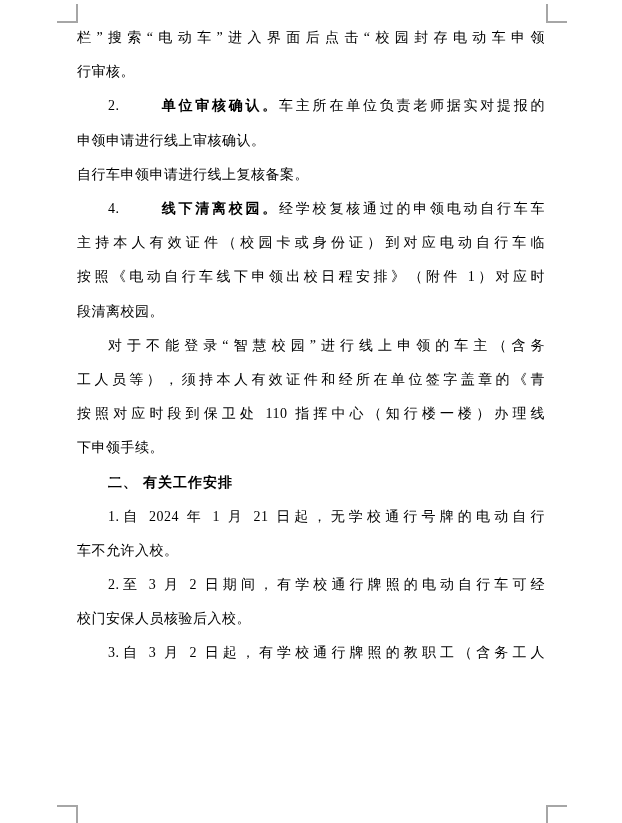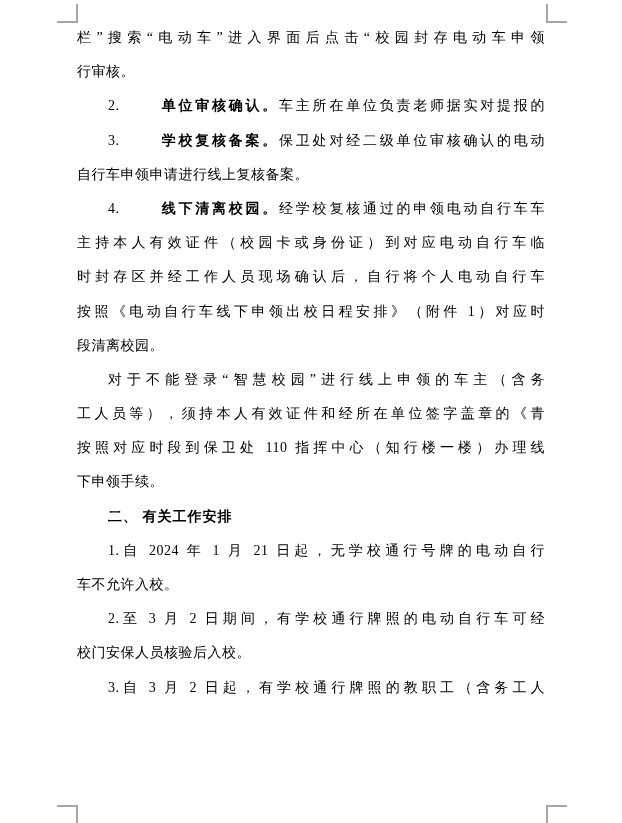--- a/index.html
+++ b/index.html
@@ -44,42 +44,41 @@
   .line.just {
     white-space: normal;
     text-align: justify;
     text-align-last: justify;
     text-justify: inter-character;
   }
   .line.indent { padding-left: 31px; }
   .seg-normal { font-weight: normal; }
   .seg-bold   { font-weight: bold; margin-left: 40px; }
   .seg-heading {
-    font-family: Liberation Serif, serif;
+    font-family: Liberation Sans, sans-serif;
     font-weight: bold;
     letter-spacing: 1px;
   }
 </style>
 </head>
 <body>
 
 <div class="page" style="background: rgb(255, 255, 255); color: rgb(0, 0, 0);">
   <div class="crop-mark tl"></div>
   <div class="crop-mark tr"></div>
   <div class="crop-mark bl"></div>
   <div class="crop-mark br"></div>
   <div class="doc">
       <div class="line just"><span class="seg-normal">栏”搜索“电动车”进入界面后点击“校园封存电动车申领</span></div>
       <div class="line"><span class="seg-normal">行审核。</span></div>
       <div class="line indent just"><span class="seg-normal">2.</span><span class="seg-bold">单位审核确认。</span><span class="seg-normal">车主所在单位负责老师据实对提报的</span></div>
-      <div class="line indent just"><span class="seg-normal">3.</span><span class="seg-bold">学校复核备案。</span><span class="seg-normal">保卫处对经二级单位审核确认的电动</span></div>
+      <div class="line"><span class="seg-normal">申领申请进行线上审核确认。</span></div>
       <div class="line"><span class="seg-normal">自行车申领申请进行线上复核备案。</span></div>
       <div class="line indent just"><span class="seg-normal">4.</span><span class="seg-bold">线下清离校园。</span><span class="seg-normal">经学校复核通过的申领电动自行车车</span></div>
       <div class="line just"><span class="seg-normal">主持本人有效证件（校园卡或身份证）到对应电动自行车临</span></div>
-      <div class="line just"><span class="seg-normal">时封存区并经工作人员现场确认后，自行将个人电动自行车</span></div>
       <div class="line just"><span class="seg-normal">按照《电动自行车线下申领出校日程安排》（附件 1）对应时</span></div>
       <div class="line"><span class="seg-normal">段清离校园。</span></div>
       <div class="line indent just"><span class="seg-normal">对于不能登录“智慧校园”进行线上申领的车主（含务</span></div>
       <div class="line just"><span class="seg-normal">工人员等），须持本人有效证件和经所在单位签字盖章的《青</span></div>
       <div class="line just"><span class="seg-normal">按照对应时段到保卫处 110 指挥中心（知行楼一楼）办理线</span></div>
       <div class="line"><span class="seg-normal">下申领手续。</span></div>
       <div class="line indent"><span class="seg-heading">二、 有关工作安排</span></div>
       <div class="line indent just"><span class="seg-normal">1.自 2024 年 1 月 21 日起，无学校通行号牌的电动自行</span></div>
       <div class="line"><span class="seg-normal">车不允许入校。</span></div>
       <div class="line indent just"><span class="seg-normal">2.至 3 月 2 日期间，有学校通行牌照的电动自行车可经</span></div>

